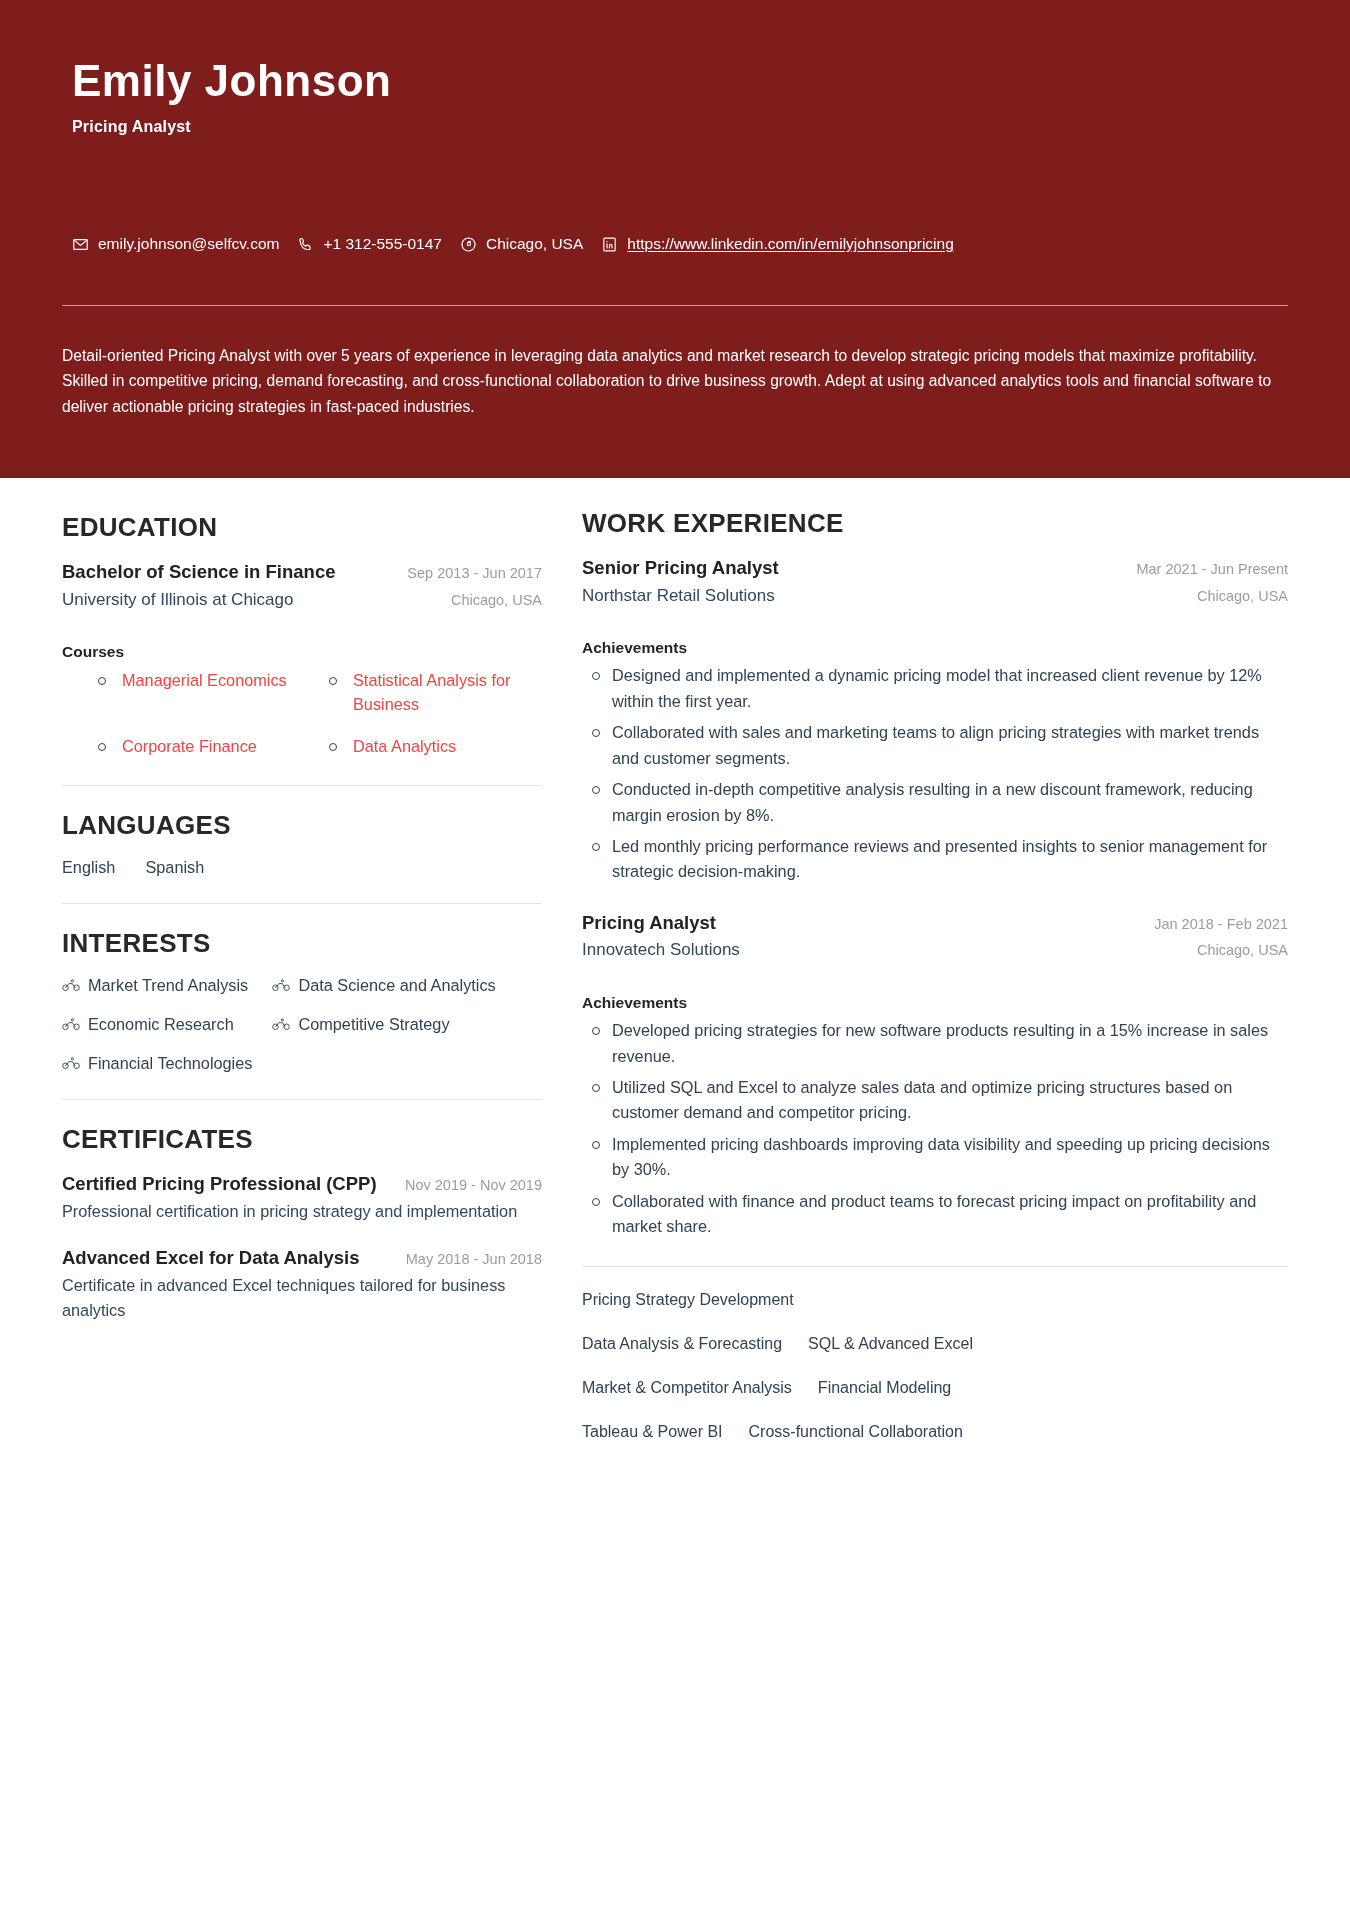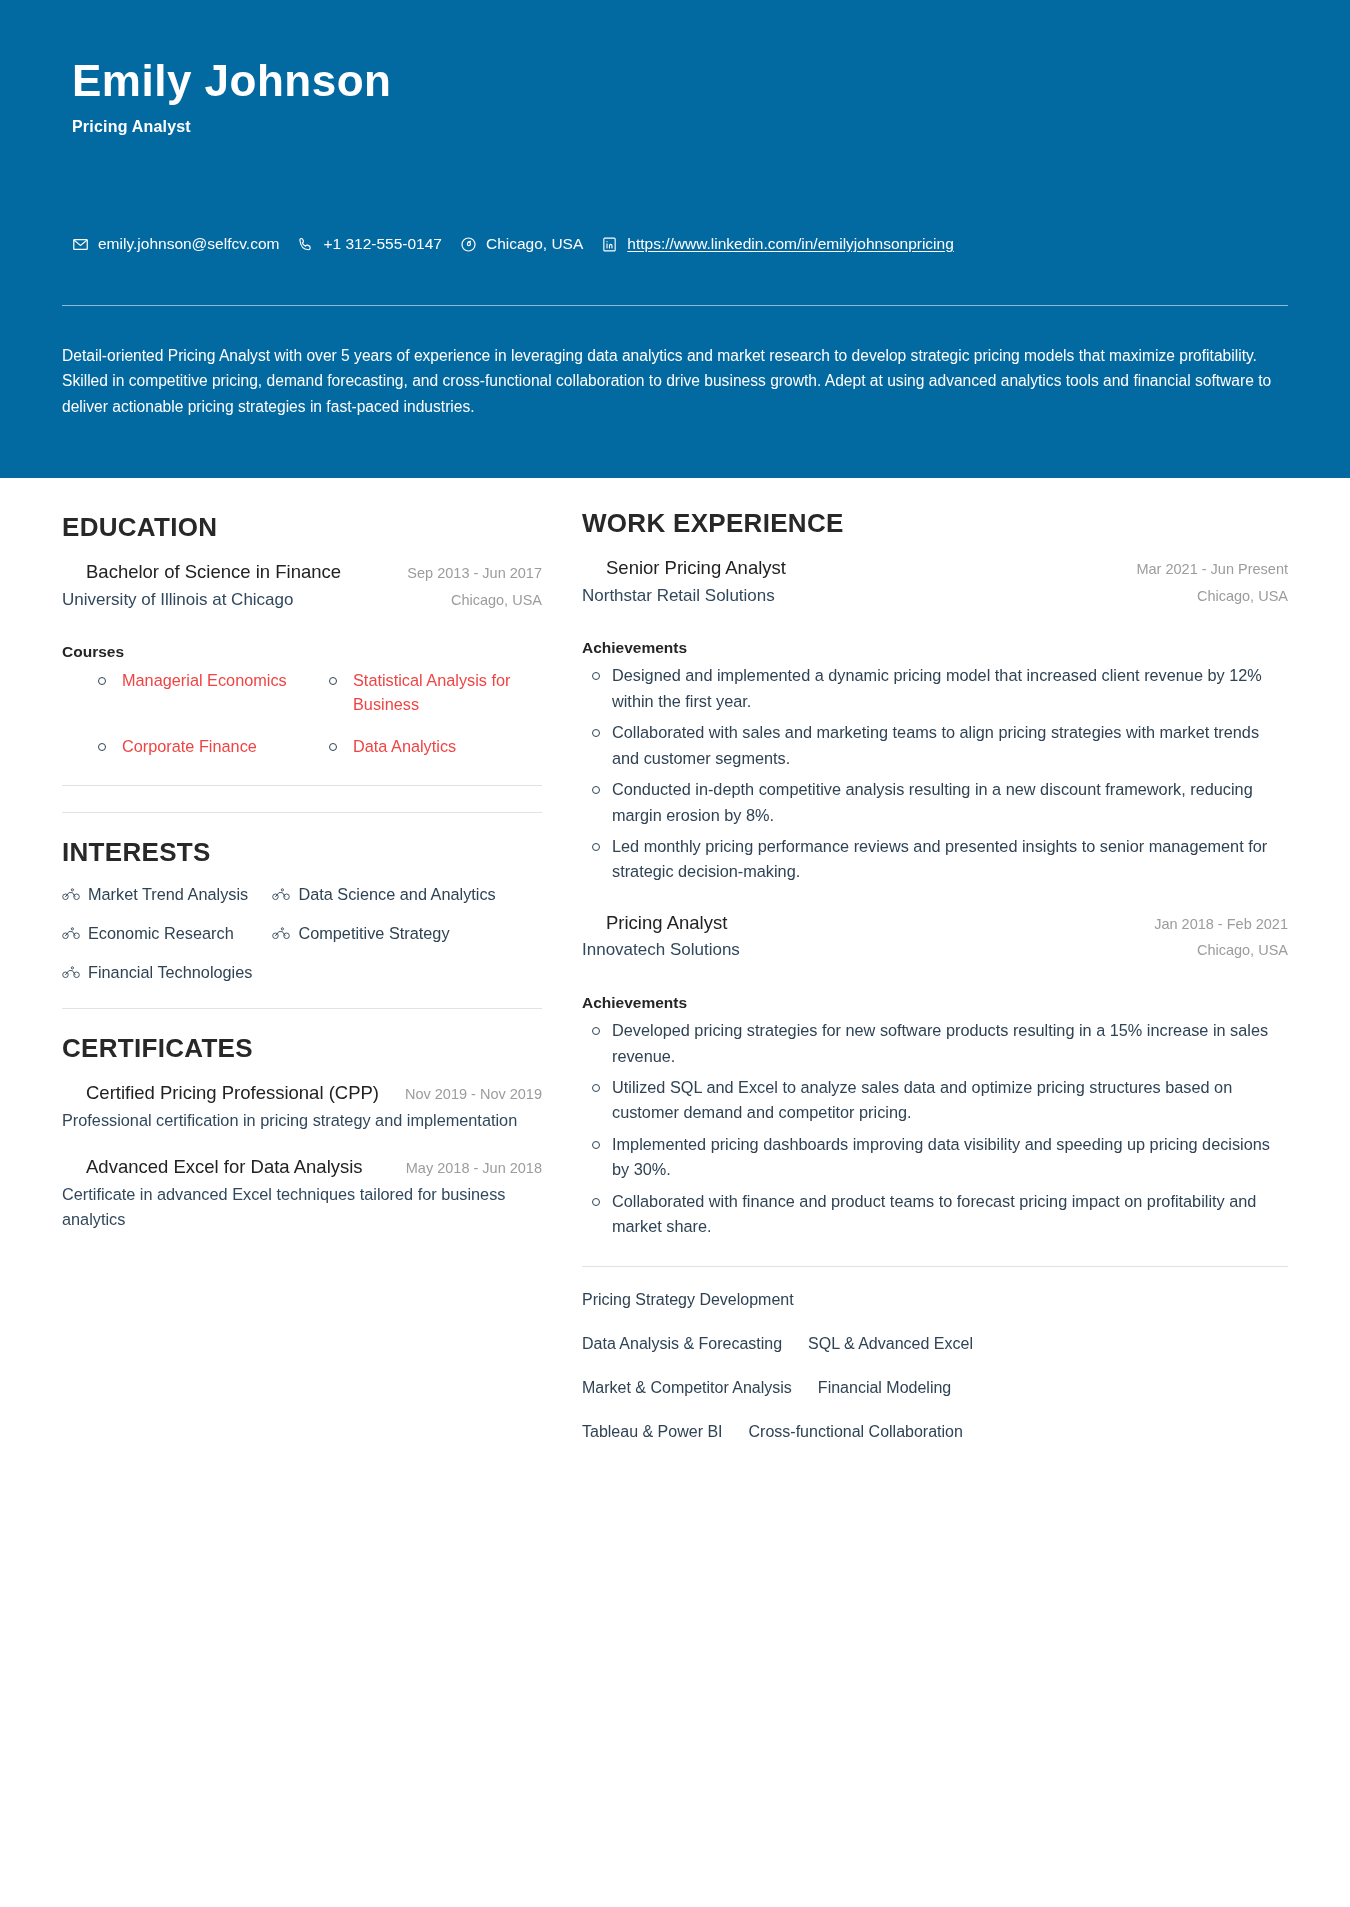--- a/index.html
+++ b/index.html
@@ -6,21 +6,21 @@
   html,body { background:#ffffff; }
   body {
     width:1350px; height:1907px;
     font-family:"Liberation Sans", sans-serif;
     color:#2b2b2b;
     -webkit-font-smoothing:antialiased;
   }
 
   
   .header {
-    background:#0369a1;
+    background:#7f1d1d;
     color:#ffffff;
     padding:58px 72px 0 72px;
     height:478px;
     position:relative;
   }
   .name {
     font-size:44px;
     font-weight:bold;
     letter-spacing:0.5px;
     line-height:1.05;
@@ -76,24 +76,23 @@
   
   .entry { margin-bottom:6px; }
   .entry-line {
     display:flex;
     justify-content:space-between;
     align-items:baseline;
     gap:14px;
   }
   .entry-title {
     font-size:18.5px;
-    font-weight:normal;
+    font-weight:bold;
     color:#222222;
     line-height:1.33;
-    margin-left:24px;
   }
   .entry-sub {
     font-size:17px;
     color:#31485c;
     line-height:1.4;
     margin-top:3px;
   }
   .entry-meta {
     font-size:14.5px;
     color:#9c9c9c;
@@ -266,20 +265,27 @@
           <div class="course">Managerial Economics</div>
           <div class="course">Statistical Analysis for Business</div>
           <div class="course">Corporate Finance</div>
           <div class="course">Data Analytics</div>
         </div>
       </div>
     </div>
 
     <div class="sec-rule"></div>
 
+    <div class="section">
+      <div class="sec-title">LANGUAGES</div>
+      <div class="lang-row">
+        <span>English</span>
+        <span>Spanish</span>
+      </div>
+    </div>
 
     <div class="sec-rule"></div>
 
     <div class="section">
       <div class="sec-title">INTERESTS</div>
       <div class="interests-grid">
         <div class="interest">
           <span>
             <svg width="18" height="14" viewBox="0 0 26 18" fill="none" stroke="#2f4354" stroke-width="1.3">
               <circle cx="5" cy="13" r="4"></circle>

